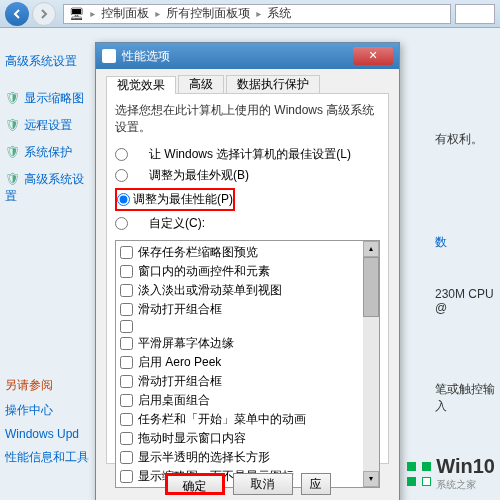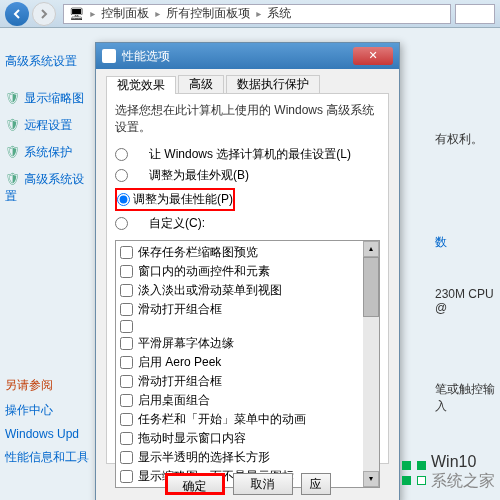--- a/index.html
+++ b/index.html
@@ -59,22 +59,22 @@
     .btn { width: 60px; height: 22px; background: linear-gradient(#f8f8f8, #e0e0e0); border: 1px solid #888; text-align: center; line-height: 20px; }
     .btn.ok { border: 3px solid #ff0000; }
     
     
     .watermark { position: absolute; right: 5px; bottom: 8px; display: flex; align-items: center; gap: 5px; }
     .wm-icon { width: 24px; height: 24px; position: relative; }
     .wm-icon .sq { position: absolute; width: 9px; height: 9px; background: #00b050; }
     .wm-icon .s1 { top: 0; left: 0; } .wm-icon .s2 { top: 0; right: 0; }
     .wm-icon .s3 { bottom: 0; left: 0; } .wm-icon .s4 { bottom: 0; right: 0; background: white; border: 1px solid #00b050; }
     .wm-text { color: #333; }
-    .wm-main { font-size: 16px; font-weight: normal; }
-    .wm-sub { font-size: 16px; color: #888; }
+    .wm-main { font-size: 20px; font-weight: bold; }
+    .wm-sub { font-size: 10px; color: #888; }
   </style>
 </head>
 <body>
 
 <div class="browser-bar">
   <div class="nav-btn">
     <svg width="10" height="10" viewBox="0 0 10 10">
         <path d="M7 1 L3 5 L7 9" stroke="white" stroke-width="2" fill="none"></path>
       </svg>
   </div>

